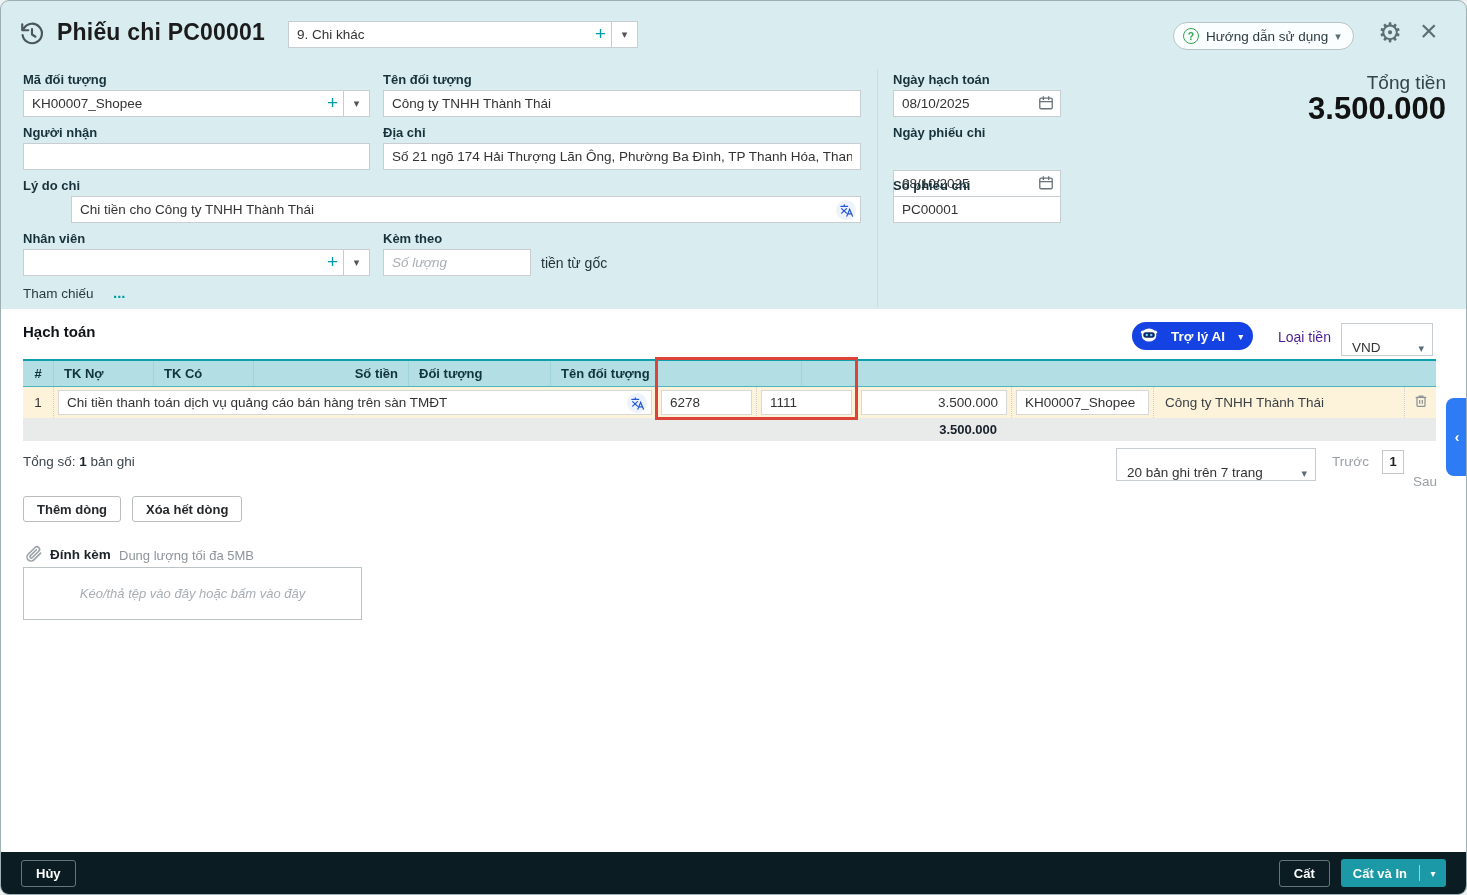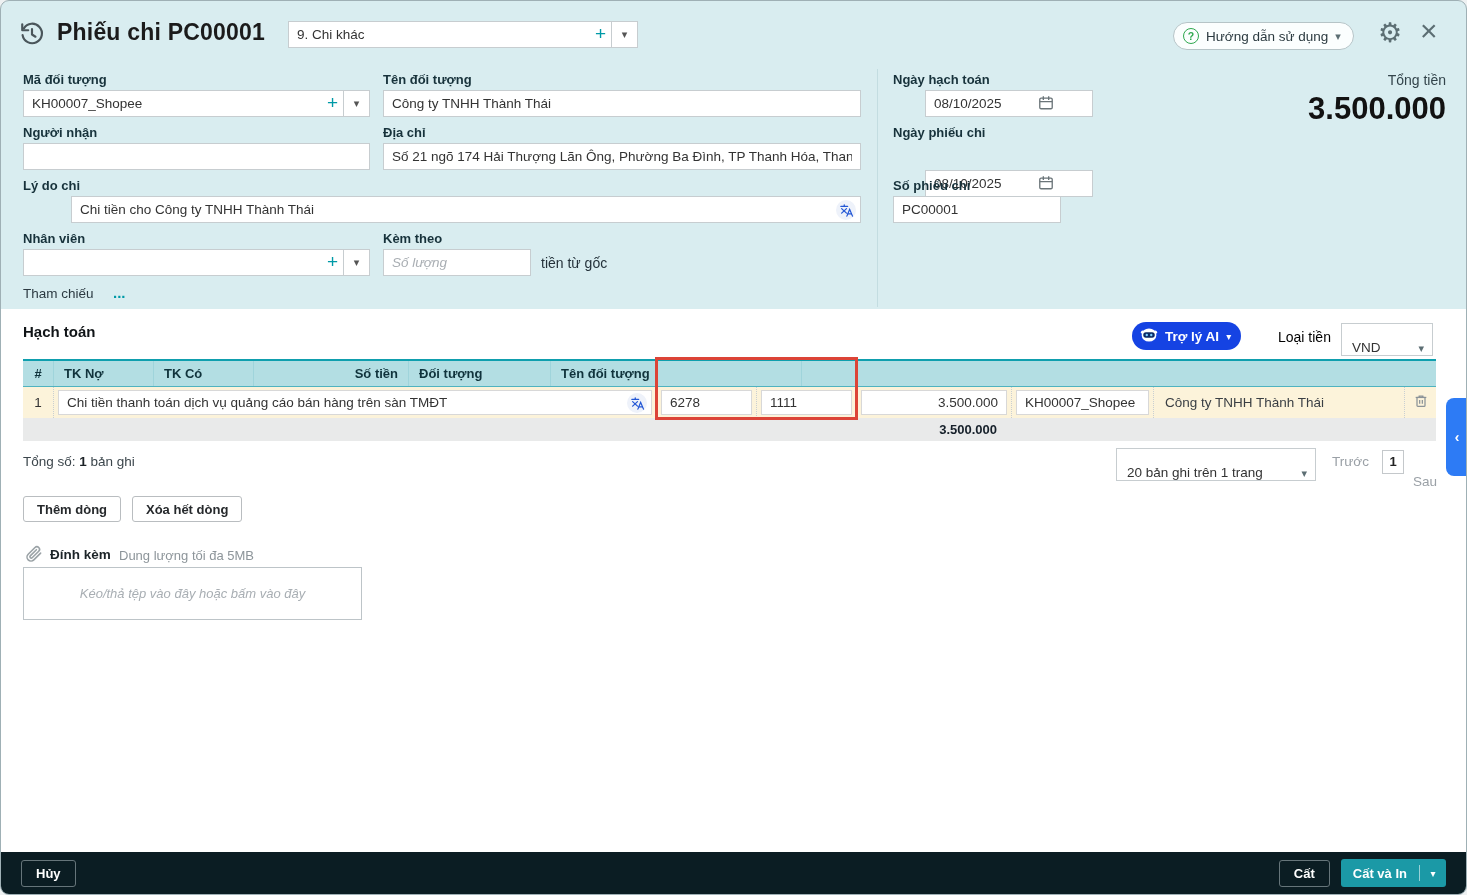--- a/index.html
+++ b/index.html
@@ -21,21 +21,21 @@
   .combo .cinput .txt-input { padding-right:26px; }
   .plus-ic {
     position:absolute; right:6px; top:2px; color:#009aa7; font-size:19px; font-weight:400;
     cursor:pointer; line-height:22px;
   }
   .arrow-btn {
     width:26px; height:27px; border:1px solid #c7cdd0; border-left:none; background:#fff;
     display:flex; align-items:center; justify-content:center; color:#555; font-size:11px; cursor:pointer;
   }
   .date-wrap { position:relative; }
-  .date-wrap .txt-input { padding-right:30px;margin-left:32px; }
+  .date-wrap .txt-input { padding-right:30px; }
   .cal-ic { position:absolute; right:7px; top:5px; cursor:pointer; }
   .trans-ic {
     position:absolute; right:5px; top:4px; width:20px; height:20px; border-radius:50%;
     background:#eef2fa; display:flex; align-items:center; justify-content:center; cursor:pointer;
   }
   .vsep { width:1px; background:#c3dde1; }
 
   
   .title { font-size:23px; font-weight:800; color:#1b1b1b; letter-spacing:.2px; }
   .help-pill {
@@ -48,21 +48,21 @@
   .chev { color:#5c6e73; font-size:11px; }
   .icon-btn { color:#5c6e73; cursor:pointer; line-height:1; }
 
   .big-total { font-size:31px; font-weight:800; color:#121212; }
 
   
   .white-bg { position:absolute; left:0; top:308px; width:100%; height:545px; background:#fff; }
   .section-title { font-size:15px; font-weight:bold; color:#101417; }
 
   .ai-btn {
-    display:flex; align-items:center; gap:7px; height:28px; padding:0 10px 0 8px;
+    display:flex; align-items:center; gap:13px; height:28px; padding:0 10px 0 8px;
     background:#1543e3; border-radius:14px; color:#fff; font-size:13.5px; font-weight:bold; cursor:pointer;
   }
   .select-box {
     display:flex; align-items:flex-end; justify-content:space-between; background:#fff;
     border:1px solid #c7cdd0; height:33px; padding:0 8px 0 10px; font-size:13.5px; color:#333; cursor:pointer;
   }
 
   
   .tbl { position:absolute; left:22px; top:358px; width:1413px; }
   .thead { display:flex; height:28px; background:#b3dee3; border-top:2px solid #0f9fae; border-bottom:1px solid #4fb3c0; }
@@ -172,21 +172,21 @@
   <div class="field date-wrap" style="left:892px;top:89px;width:168px;">
     <input class="txt-input" value="08/10/2025" style="">
     <span class="cal-ic">
       <svg viewBox="0 0 18 18" width="16" height="16" fill="none" stroke="#6a7478" stroke-width="1.5">
           <rect x="2" y="3.5" width="14" height="12" rx="1.5"></rect>
           <path d="M2 7.5h14M6 1.5v4M12 1.5v4"></path>
         </svg>
     </span>
   </div>
 
-  <div class="abs label" style="right:20px;top:71px;font-weight:normal;color:#33444b;font-size:14px;">Tổng tiền</div>
+  <div class="abs label" style="right:20px;top:71px;font-weight:normal;color:#33444b;font-size:19px;">Tổng tiền</div>
   <div class="abs big-total" style="right:20px;top:90px;">3.500.000</div>
 
   <div class="abs label" style="left:22px;top:124px;">Người nhận</div>
   <div class="field" style="left:22px;top:142px;width:347px;">
     <input class="txt-input" value="" style="">
   </div>
 
   <div class="abs label" style="left:382px;top:124px;">Địa chỉ</div>
   <div class="field" style="left:382px;top:142px;width:478px;">
     <input class="txt-input" value="Số 21 ngõ 174 Hải Thượng Lãn Ông, Phường Ba Đình, TP Thanh Hóa, Thanl" style="">
@@ -256,21 +256,21 @@
           <circle cx="17" cy="7" r="2" fill="#fff"></circle>
           <ellipse cx="10" cy="10" rx="8.2" ry="7.3" fill="#fff"></ellipse>
           <rect x="3.6" y="7" width="12.8" height="6" rx="3" fill="#0b2a66"></rect>
           <circle cx="7.5" cy="10" r="1.3" fill="#7fd0ff"></circle>
           <circle cx="12.5" cy="10" r="1.3" fill="#7fd0ff"></circle>
         </svg>
     </span>
     <span>Trợ lý AI</span>
     <span style="font-size:10px;">▾</span>
   </div>
-  <div class="abs" style="left:1277px;top:328px;font-size:14px;color:#000000;">Loại tiền</div>
+  <div class="abs" style="left:1277px;top:328px;font-size:14px;color:#4c1d95;">Loại tiền</div>
   <div class="abs select-box" style="left:1340px;top:322px;width:92px;">
     <span>VND</span>
     <span class="chev">▾</span>
   </div>
 
   <div class="tbl">
     <div class="hl-red"></div>
     <div class="thead">
       <div class="th c-idx" style="text-align:center;">#</div>
       <div class="th c-debit">TK Nợ</div>
@@ -331,21 +331,21 @@
       <div class="sum-amt">3.500.000</div>
     </div>
   </div>
 
   <div class="abs" style="left:22px;top:453px;font-size:13.5px;color:#3c464c;">
     <span>Tổng số:</span>
     <span style="font-weight:bold;color:#1c2226;">1</span>
     <span>bản ghi</span>
   </div>
   <div class="abs select-box" style="left:1115px;top:447px;width:200px;">
-    <span>20 bản ghi trên 1 trang</span>
+    <span>20 bản ghi trên 7 trang</span>
     <span class="chev">▾</span>
   </div>
   <div class="abs muted" style="left:1331px;top:453px;font-size:13.5px;cursor:pointer;">Trước</div>
   <div class="abs pagebox" style="left:1381px;top:449px;">1</div>
   <div class="abs muted" style="left:1412px;top:453px;font-size:13.5px;cursor:pointer;margin-top:20px;">Sau</div>
 
   <button class="abs ghost-btn" style="left:22px;top:489px;">Thêm dòng</button>
   <button class="abs ghost-btn" style="left:131px;top:489px;">Xóa hết dòng</button>
 
   <span class="abs" style="left:23px;top:543px;">

